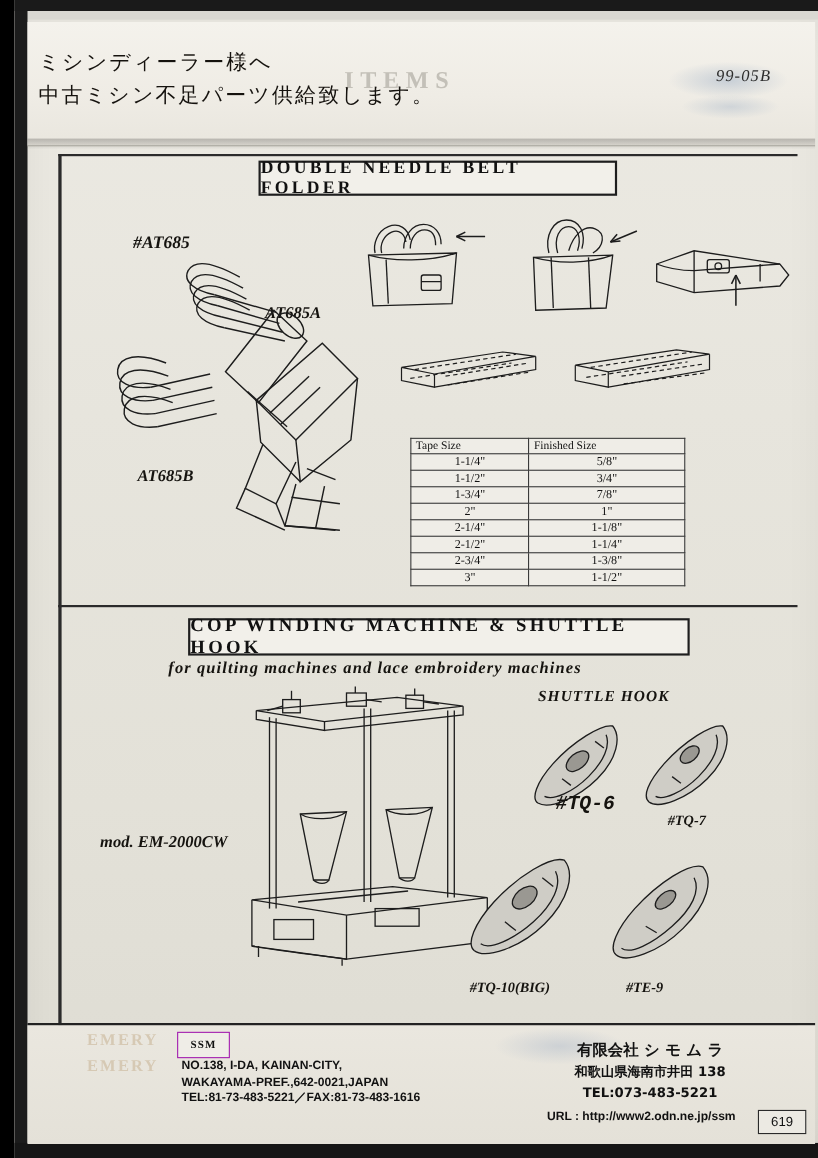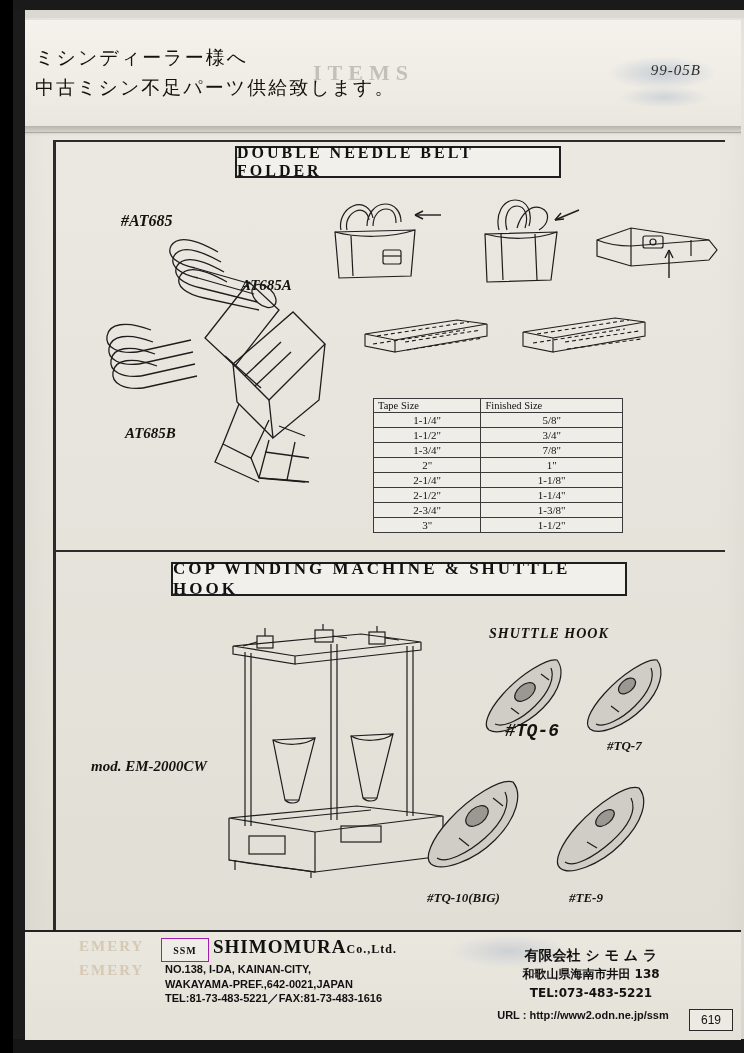--- a/index.html
+++ b/index.html
@@ -339,20 +339,21 @@
           <td>1-3/8"</td>
         </tr>
         <tr>
           <td>3"</td>
           <td>1-1/2"</td>
         </tr>
       </tbody>
   </table>
 
   <div class="boxhead" style="left:158px;top:562px;width:452px;height:30px;font-size:17px;">COP WINDING MACHINE &amp; SHUTTLE HOOK</div>
+  <div class="label-it" style="left:140px;top:600px;font-size:15px;letter-spacing:1px;">for quilting machines and lace embroidery machines</div>
 
   <div class="label-it" style="left:476px;top:626px;font-size:14px;letter-spacing:1px;">SHUTTLE HOOK</div>
 
   <div class="label-it" style="left:78px;top:758px;font-size:15px;">mod. EM-2000CW</div>
 
   <div class="fig" style="left:198px;top:620px;">
     <svg width="250" height="260" viewBox="0 0 250 260">
       <g fill="none" stroke="#1d1d1d" stroke-width="1.2">
 
         <path d="M22 26 L150 14 L210 22 L84 36 Z"></path>
@@ -445,23 +446,20 @@
   <div class="label-it" style="left:594px;top:738px;font-size:13px;">#TQ-7</div>
   <div class="label-it" style="left:414px;top:890px;font-size:13px;">#TQ-10(BIG)</div>
   <div class="label-it" style="left:556px;top:890px;font-size:13px;">#TE-9</div>
 
   <div class="footer"></div>
   <div class="ghost-words" style="left:66px;top:938px;">EMERY</div>
   <div class="ghost-words" style="left:66px;top:962px;">EMERY</div>
   <div class="smudge" style="left:436px;top:934px;width:120px;height:34px;"></div>
 
   <div class="ssm-logo">SSM</div>
-  <div class="comp">
-    <span>SHIMOMURA</span><small>Co.,Ltd.</small>
-  </div>
   <div class="addr">
     <div>NO.138, I-DA, KAINAN-CITY,</div>
     <div>WAKAYAMA-PREF.,642-0021,JAPAN</div>
     <div>TEL:81-73-483-5221／FAX:81-73-483-1616</div>
   </div>
   <div class="jp">
     <div>有限会社 シ モ ム ラ</div>
     <div class="sm">和歌山県海南市井田 138</div>
     <div class="sm">TEL:073-483-5221</div>
   </div>

